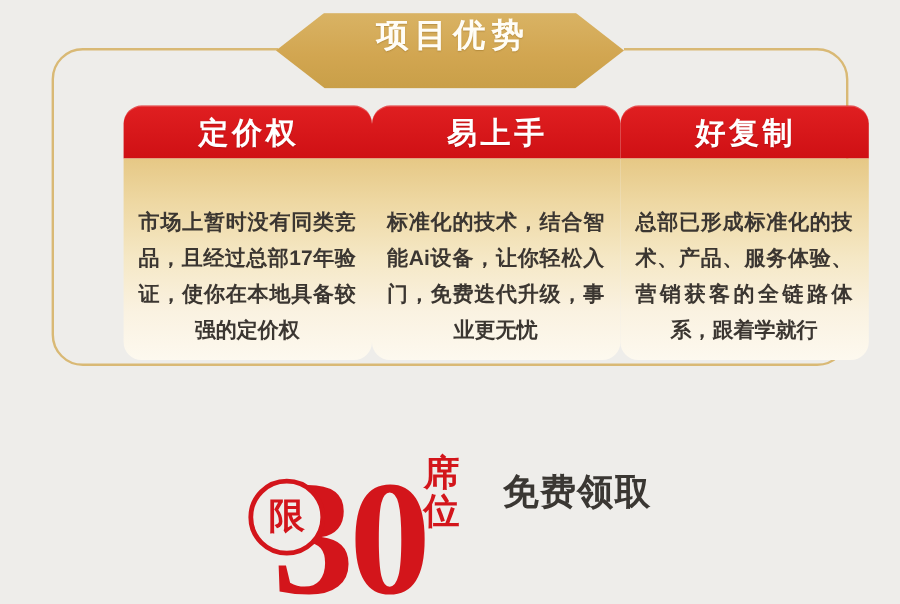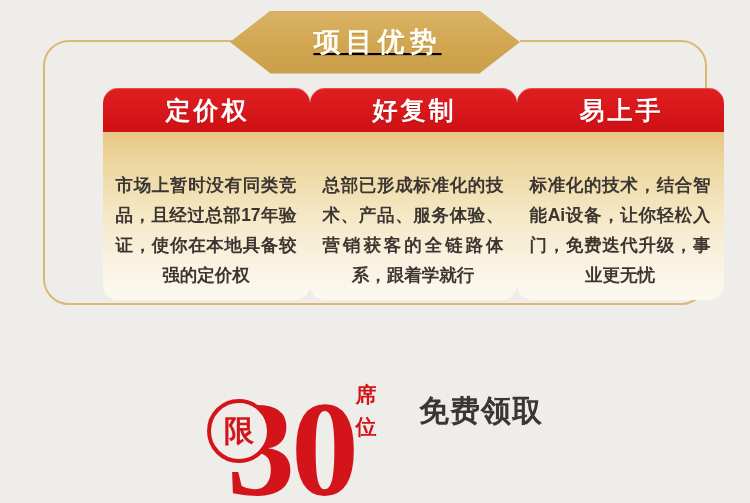--- a/index.html
+++ b/index.html
@@ -26,23 +26,22 @@
     justify-content: center;
     z-index: 5;
   }
   .banner {
     position: relative;
     width: 290px;
     height: 63px;
     background: linear-gradient(180deg, #d9b364 0%, #d2a651 55%, #c99f48 100%);
     clip-path: polygon(14% 0%, 86% 0%, 100% 50%, 86% 100%, 14% 100%, 0% 50%);
     display: flex;
-    align-items: center;
-    justify-content: center;
-    text-decoration: underline;
+    align-items: flex-start;
+    justify-content: center;
   }
   .banner-title {
     color: #fffdf6;
     font-size: 27px;
     font-weight: bold;
     letter-spacing: 5px;
     text-indent: 5px;
     text-shadow: 0 1px 1px rgba(130,90,20,.35);
     white-space: nowrap;
   }
@@ -185,24 +184,24 @@
     font-size: 30px;
     font-weight: bold;
     line-height: 30px;
   }
   .seats-label {
     position: absolute;
     left: 142px;
     top: 28px;
     width: 34px;
     color: #d3151b;
-    font-size: 21px;
+    font-size: 30px;
     font-weight: bold;
     line-height: 32px;
-    text-align: center;
+    text-align: right;
     z-index: 3;
   }
   .cta-lines {
     margin-left: 0;
     display: flex;
     flex-direction: column;
     justify-content: center;
   }
   .cta-line {
     color: #3a3733;
@@ -231,33 +230,33 @@
     <div class="card-head">
       <span class="card-head-text">定价权</span>
     </div>
     <div class="card-body">
       <span class="card-body-text">市场上暂时没有同类竞品，且经过总部17年验证，使你在本地具备较强的定价权</span>
     </div>
   </div>
 
   <div class="card">
     <div class="card-head">
+      <span class="card-head-text">易上手</span>
+    </div>
+    <div class="card-body">
+      <span class="card-body-text">标准化的技术，结合智能Ai设备，让你轻松入门，免费迭代升级，事业更无忧</span>
+    </div>
+  </div>
+
+  <div class="card">
+    <div class="card-head">
       <span class="card-head-text">好复制</span>
     </div>
     <div class="card-body">
       <span class="card-body-text">总部已形成标准化的技术、产品、服务体验、营销获客的全链路体系，跟着学就行</span>
-    </div>
-  </div>
-
-  <div class="card">
-    <div class="card-head">
-      <span class="card-head-text">易上手</span>
-    </div>
-    <div class="card-body">
-      <span class="card-body-text">标准化的技术，结合智能Ai设备，让你轻松入门，免费迭代升级，事业更无忧</span>
     </div>
   </div>
 
 </div>
 
 <div class="bottom">
   <div class="seats">
     <div class="seats-number-wrap">
       <span class="seats-number">30</span>
       <div class="limit-badge">

